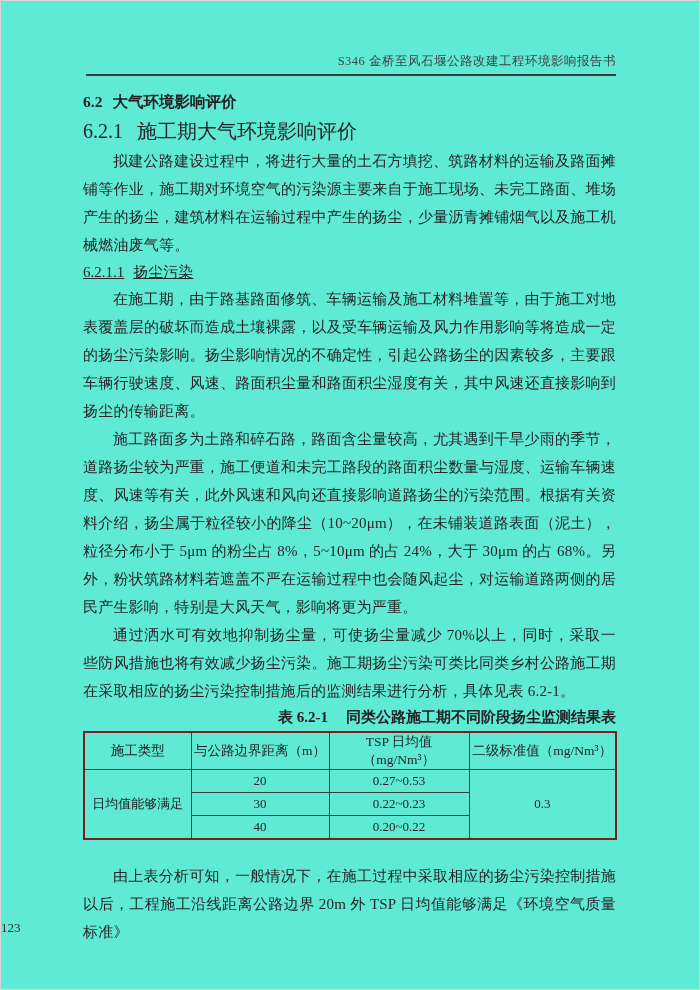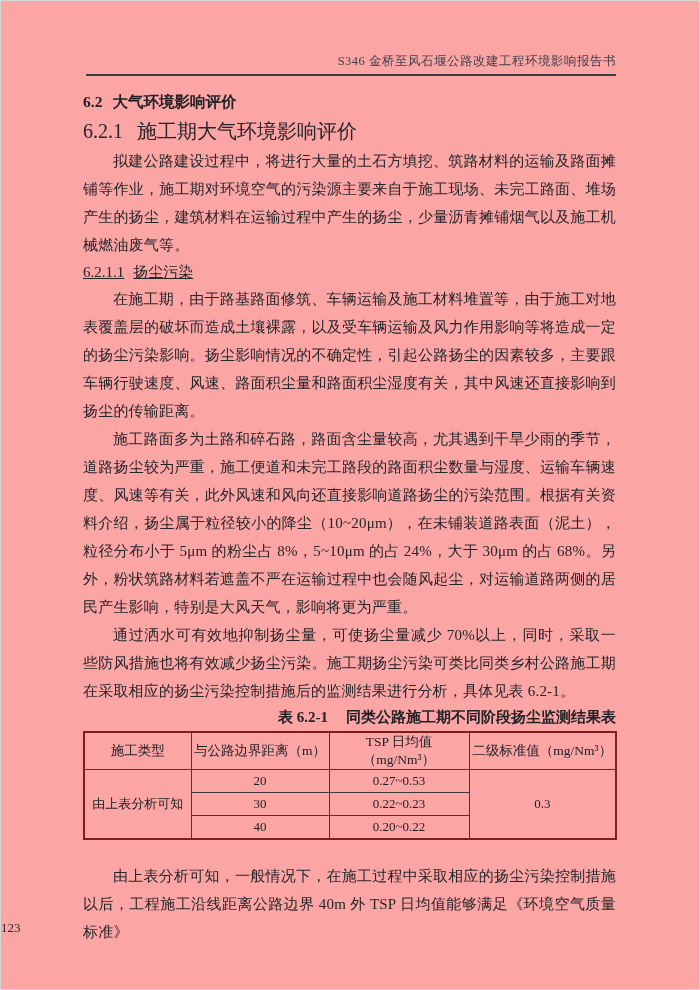--- a/index.html
+++ b/index.html
@@ -2,21 +2,21 @@
 <html><head>
 <meta charset="utf-8">
 <style>
   html, body { margin: 0; padding: 0; background: #ffffff; }
   .page {
     position: relative;
     width: 700px;
     height: 990px;
     box-sizing: border-box;
     border: 1px solid #d6d6d6;
-    background: #fca5a5;
+    background: #5eead4;
     font-family: "Liberation Serif", "DejaVu Serif", serif;
     color: #26262a;
     overflow: hidden;
   }
   .header { padding: 50px 83px 0 0; text-align: right; }
   .header-title {
     display: inline-block;
     font-size: 12.5px;
     line-height: 17px;
     color: #41414a;
@@ -140,35 +140,35 @@
       <thead>
         <tr>
           <th>施工类型</th>
           <th>与公路边界距离（m）</th>
           <th>TSP 日均值（mg/Nm³）</th>
           <th>二级标准值（mg/Nm³）</th>
         </tr>
       </thead>
       <tbody>
         <tr>
-          <td rowspan="3">由上表分析可知</td>
+          <td rowspan="3">日均值能够满足</td>
           <td>20</td>
           <td>0.27~0.53</td>
           <td rowspan="3">0.3</td>
         </tr>
         <tr>
           <td>30</td>
           <td>0.22~0.23</td>
         </tr>
         <tr>
           <td>40</td>
           <td>0.20~0.22</td>
         </tr>
       </tbody>
     </table>
 
-    <p class="para p5">由上表分析可知，一般情况下，在施工过程中采取相应的扬尘污染控制措施以后，工程施工沿线距离公路边界 40m 外 TSP 日均值能够满足《环境空气质量标准》</p>
+    <p class="para p5">由上表分析可知，一般情况下，在施工过程中采取相应的扬尘污染控制措施以后，工程施工沿线距离公路边界 20m 外 TSP 日均值能够满足《环境空气质量标准》</p>
 
   </div>
 
   <div class="page-number">123</div>
 
 </div>
 
 </body></html>

